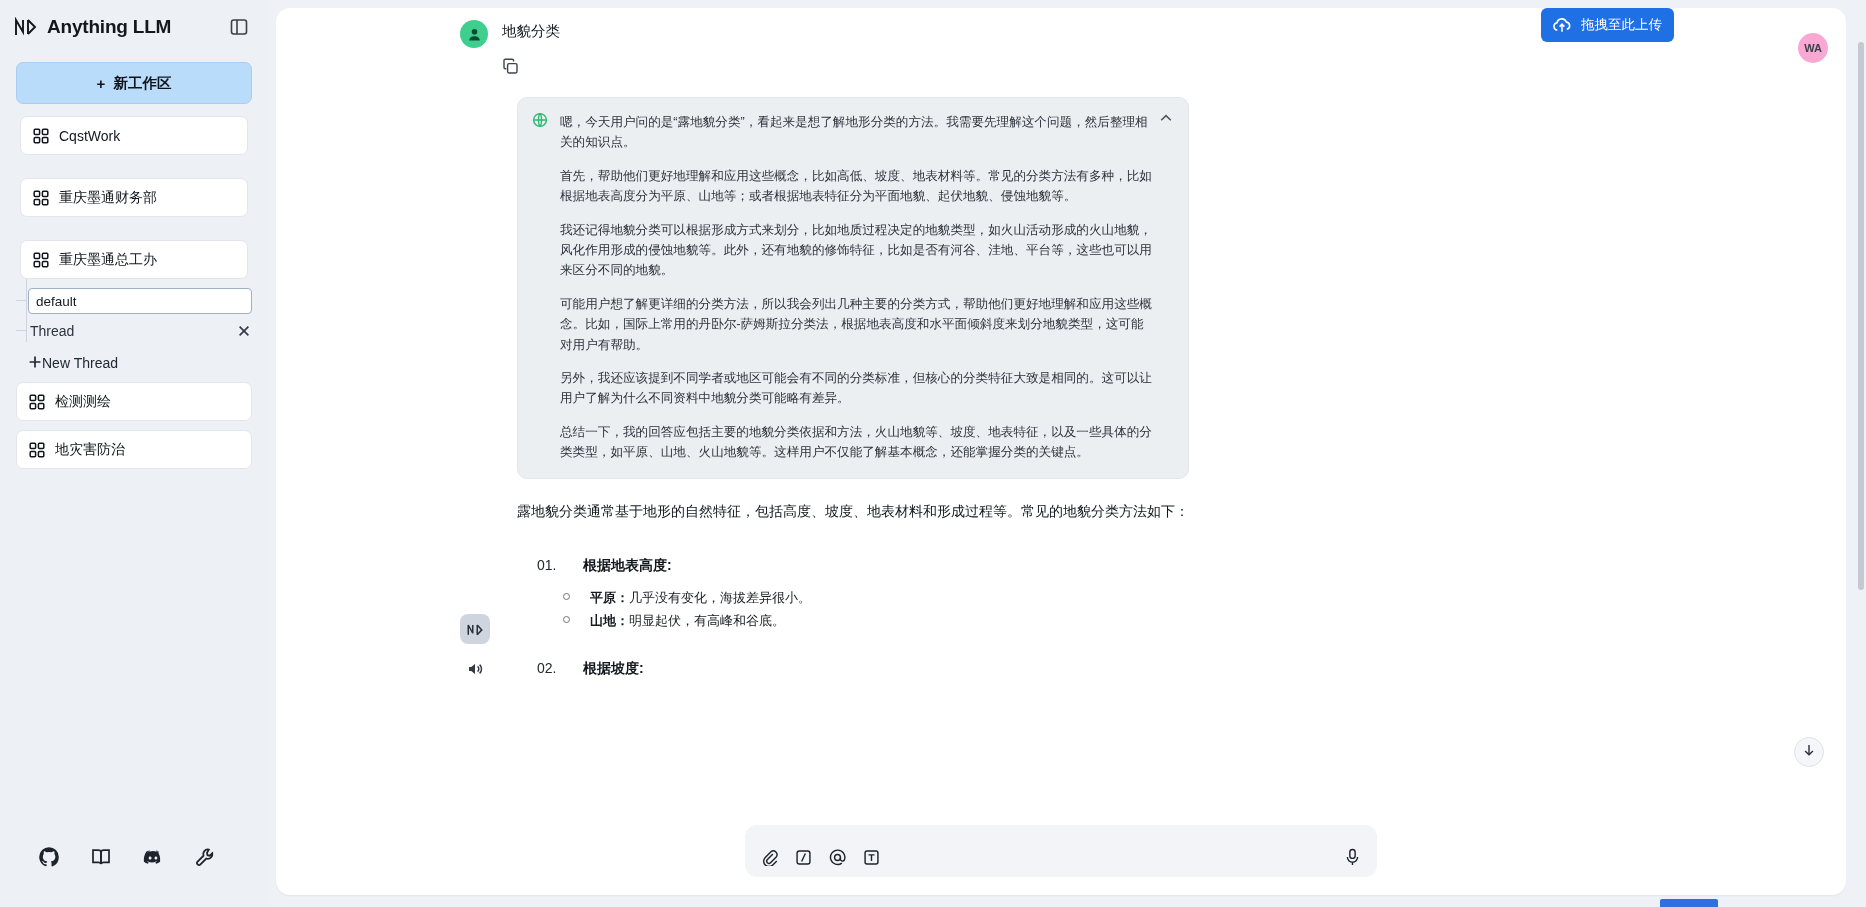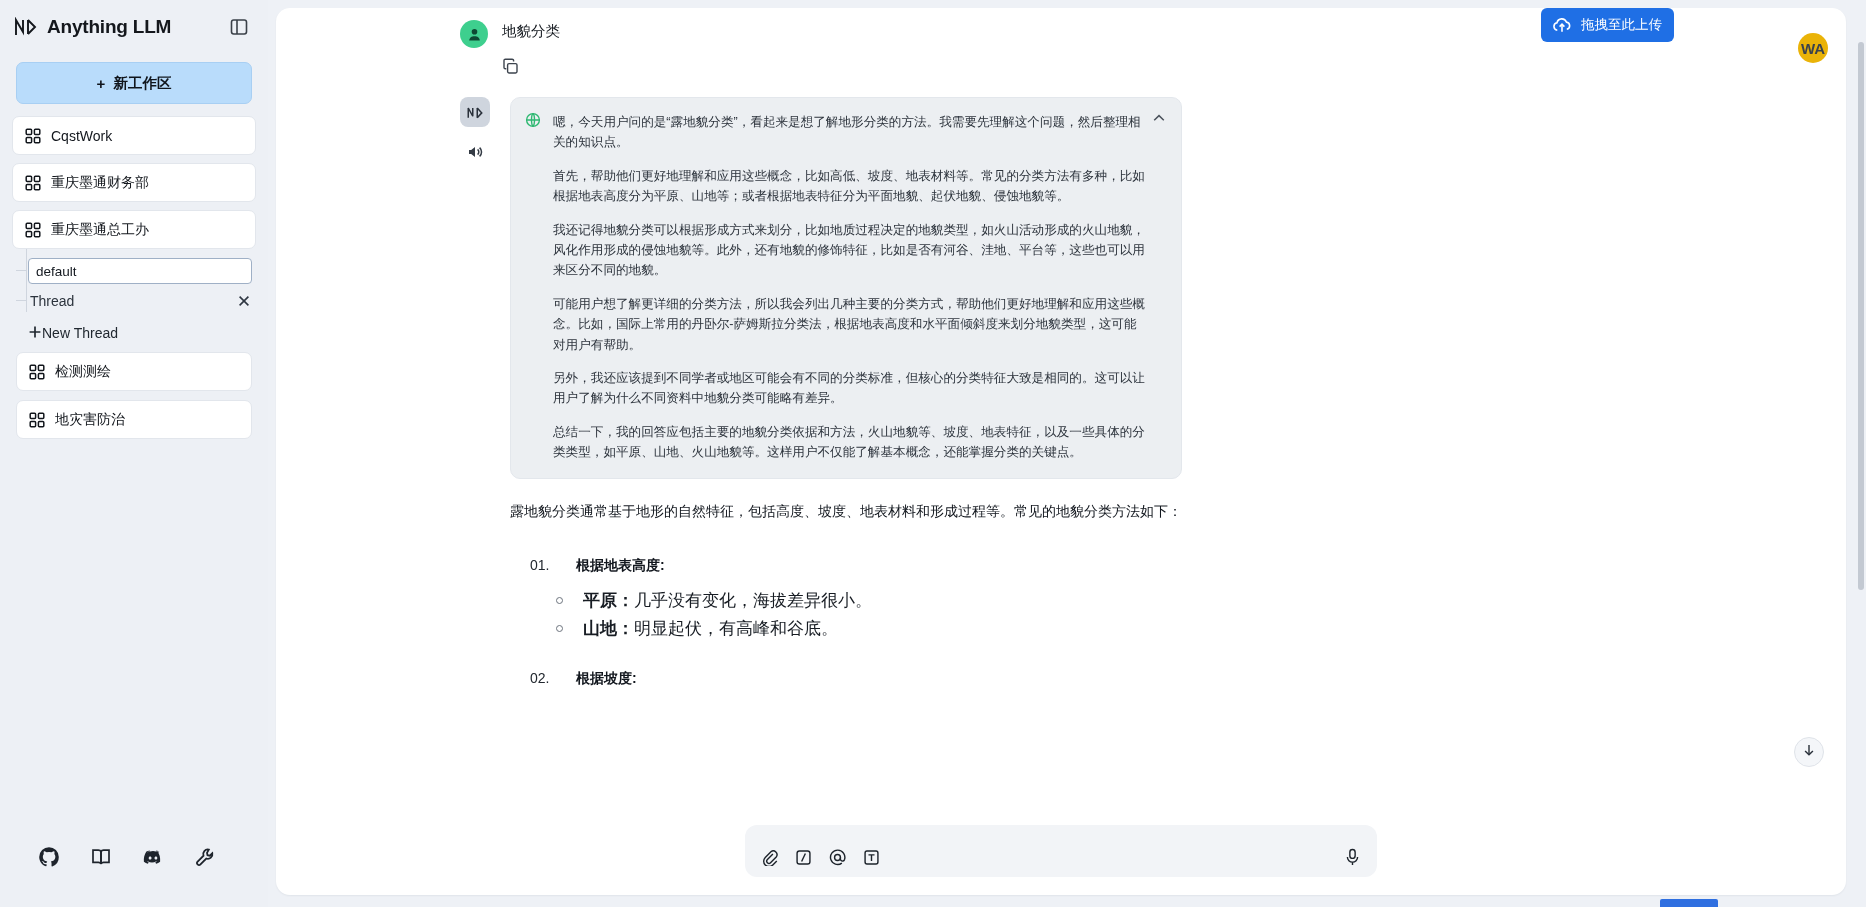--- a/index.html
+++ b/index.html
@@ -67,24 +67,24 @@
     justify-content: center;
     gap: 8px;
     font-size: 14.5px;
     font-weight: bold;
     color: #10151c;
     cursor: pointer;
   }
   .new-ws-btn .plus { font-size: 15px; font-weight: bold; }
 
   .ws-list {
-    padding: 0 12px;
+    padding: 0 20px;
     display: flex;
     flex-direction: column;
-    gap: 8px;
+    gap: 23px;
   }
   .ws-item {
     min-height: 39px;
     background: #ffffff;
     border: 1px solid #e2e6ec;
     border-radius: 7px;
     display: flex;
     align-items: center;
     padding: 0 12px;
     gap: 10px;
@@ -220,23 +220,23 @@
     cursor: pointer;
     z-index: 6;
   }
   .upload-pill .cloud { width: 22px; height: 18px; }
 
   .avatar-wa {
     position: absolute;
     top: 25px; right: 18px;
     width: 30px; height: 30px;
     border-radius: 50%;
-    background: #eab308;
+    background: #f9a8d4;
     color: #3a424d;
-    font-size: 15px;
+    font-size: 11px;
     font-weight: bold;
     display: flex; align-items: center; justify-content: center;
     z-index: 6;
   }
 
   
   .scroll {
     position: absolute;
     inset: 0 0 0 0;
     padding: 6px 34px 0 34px;
@@ -264,23 +264,23 @@
   .u-copy {
     margin-top: 17px;
     width: 17px; height: 17px;
     color: #3d444e;
     cursor: pointer;
   }
 
   
   .assistant {
     display: flex;
-    gap: 20px;
+    gap: 27px;
     padding: 22px 0 0 150px;
-    align-items: flex-start;
+    align-items: flex-end;
   }
   .a-rail {
     flex: 0 0 30px;
     display: flex;
     flex-direction: column;
     align-items: center;
     gap: 16px;
   }
   .a-avatar {
     width: 30px; height: 30px;
@@ -335,21 +335,21 @@
     margin-top: 34px;
     font-size: 14px;
     color: #12171e;
   }
   .ol-num { width: 24px; flex: 0 0 24px; color: #22282f; margin-left: 20px; }
   .ol-title { font-weight: bold; }
   .sub-list { margin: 14px 0 0 46px; }
   .sub-item {
     display: flex;
     gap: 20px;
-    font-size: 17px;
+    font-size: 13px;
     color: #171c23;
     margin-bottom: 5px;
     align-items: baseline;
   }
   .sub-bullet {
     width: 7px; height: 7px;
     border: 1px solid #6d747e;
     border-radius: 50%;
     flex: 0 0 7px;
     position: relative;

